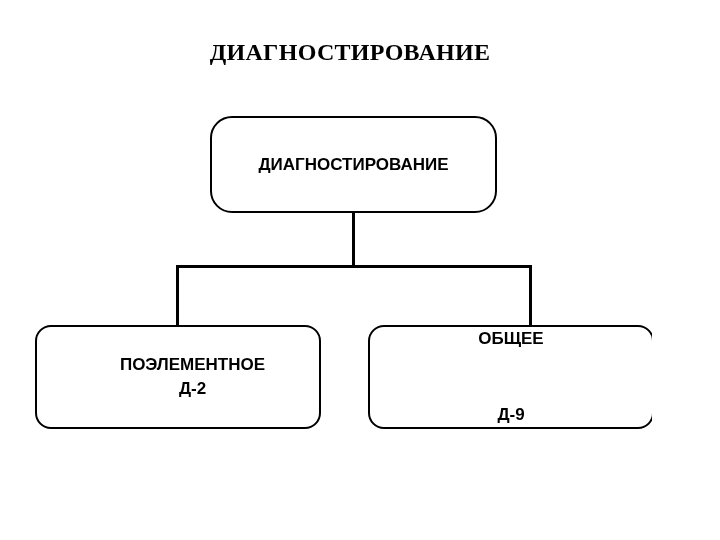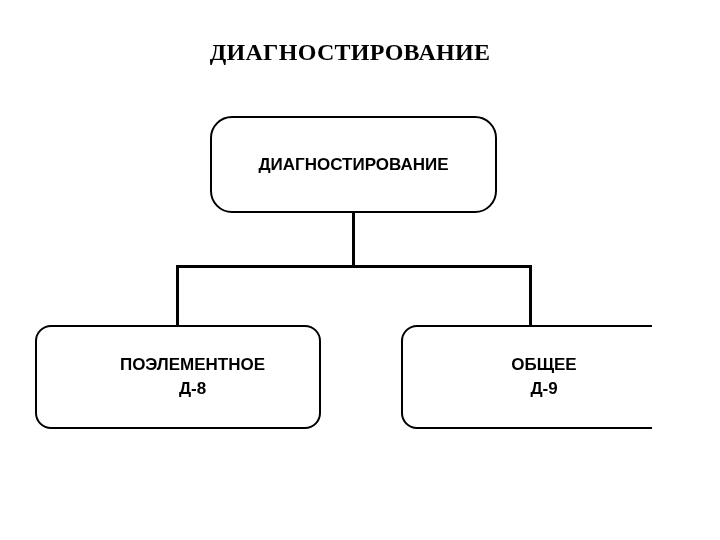--- a/index.html
+++ b/index.html
@@ -62,24 +62,25 @@
 
   .node-left {
     left: 35px;
     top: 325px;
     width: 286px;
     height: 104px;
     padding-left: 29px;
   }
 
   .node-right {
-    left: 401px;
+    left: 368px;
     top: 325px;
     width: 286px;
     height: 104px;
+    justify-content: space-between;
   }
 
   .node-line {
     display: block;
     white-space: nowrap;
   }
 
   
   .conn {
     position: absolute;
@@ -126,21 +127,21 @@
   <div class="conn conn-bus"></div>
   <div class="conn conn-drop-left"></div>
   <div class="conn conn-drop-right"></div>
 
   <div class="node node-root">
     <span class="node-line">ДИАГНОСТИРОВАНИЕ</span>
   </div>
 
   <div class="node node-left">
     <span class="node-line">ПОЭЛЕМЕНТНОЕ</span>
-    <span class="node-line">Д-8</span>
+    <span class="node-line">Д-2</span>
   </div>
 
   <div class="node node-right">
     <span class="node-line">ОБЩЕЕ</span>
     <span class="node-line">Д-9</span>
   </div>
 
 </div>
 
 </body></html>

